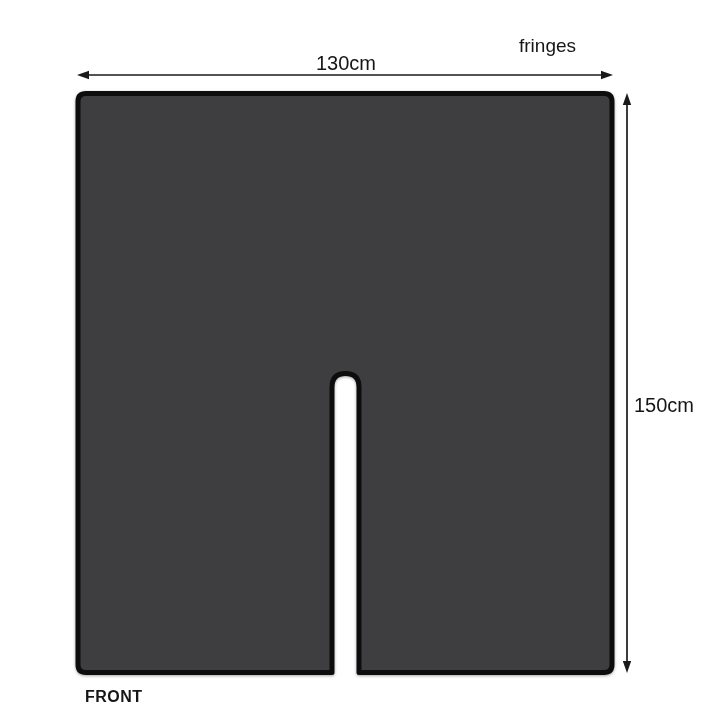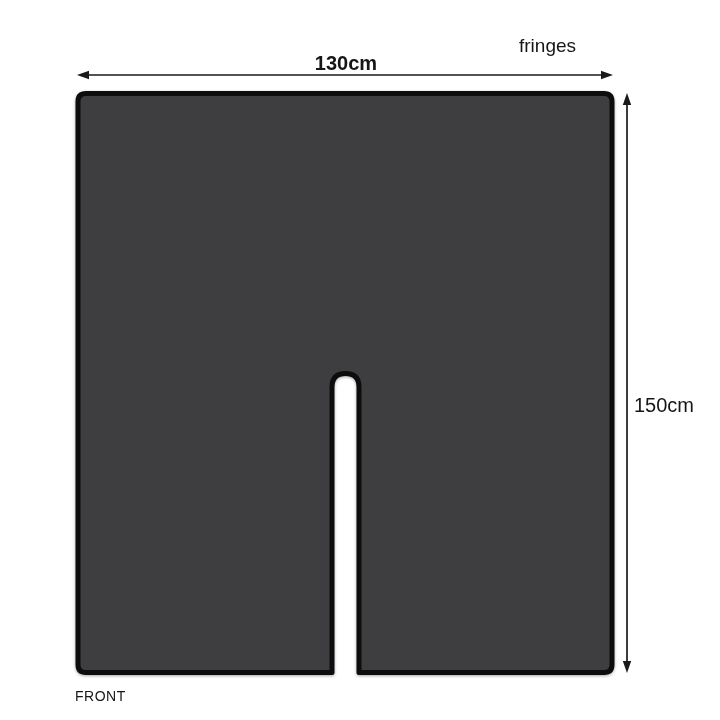--- a/index.html
+++ b/index.html
@@ -31,39 +31,39 @@
     white-space: nowrap;
     line-height: 1;
     user-select: none;
   }
   .width-label {
     left: 80px;
     top: 53px;
     width: 532px;
     text-align: center;
     font-size: 20px;
-    font-weight: 700;
+    font-weight: 400;
   }
   .fringes-label {
     left: 519px;
     top: 36px;
     font-size: 19px;
     font-weight: 400;
   }
   .height-label {
     left: 634px;
     top: 395px;
     font-size: 20px;
     font-weight: 400;
   }
   .front-label {
-    left: 75px;
+    left: 85px;
     top: 689px;
-    font-size: 14px;
-    font-weight: 400;
+    font-size: 16px;
+    font-weight: 700;
     letter-spacing: 0.5px;
   }
 </style>
 </head>
 <body>
 
 <div class="canvas">
 
   <svg class="diagram-svg" viewBox="0 0 720 720" xmlns="http://www.w3.org/2000/svg">
 

